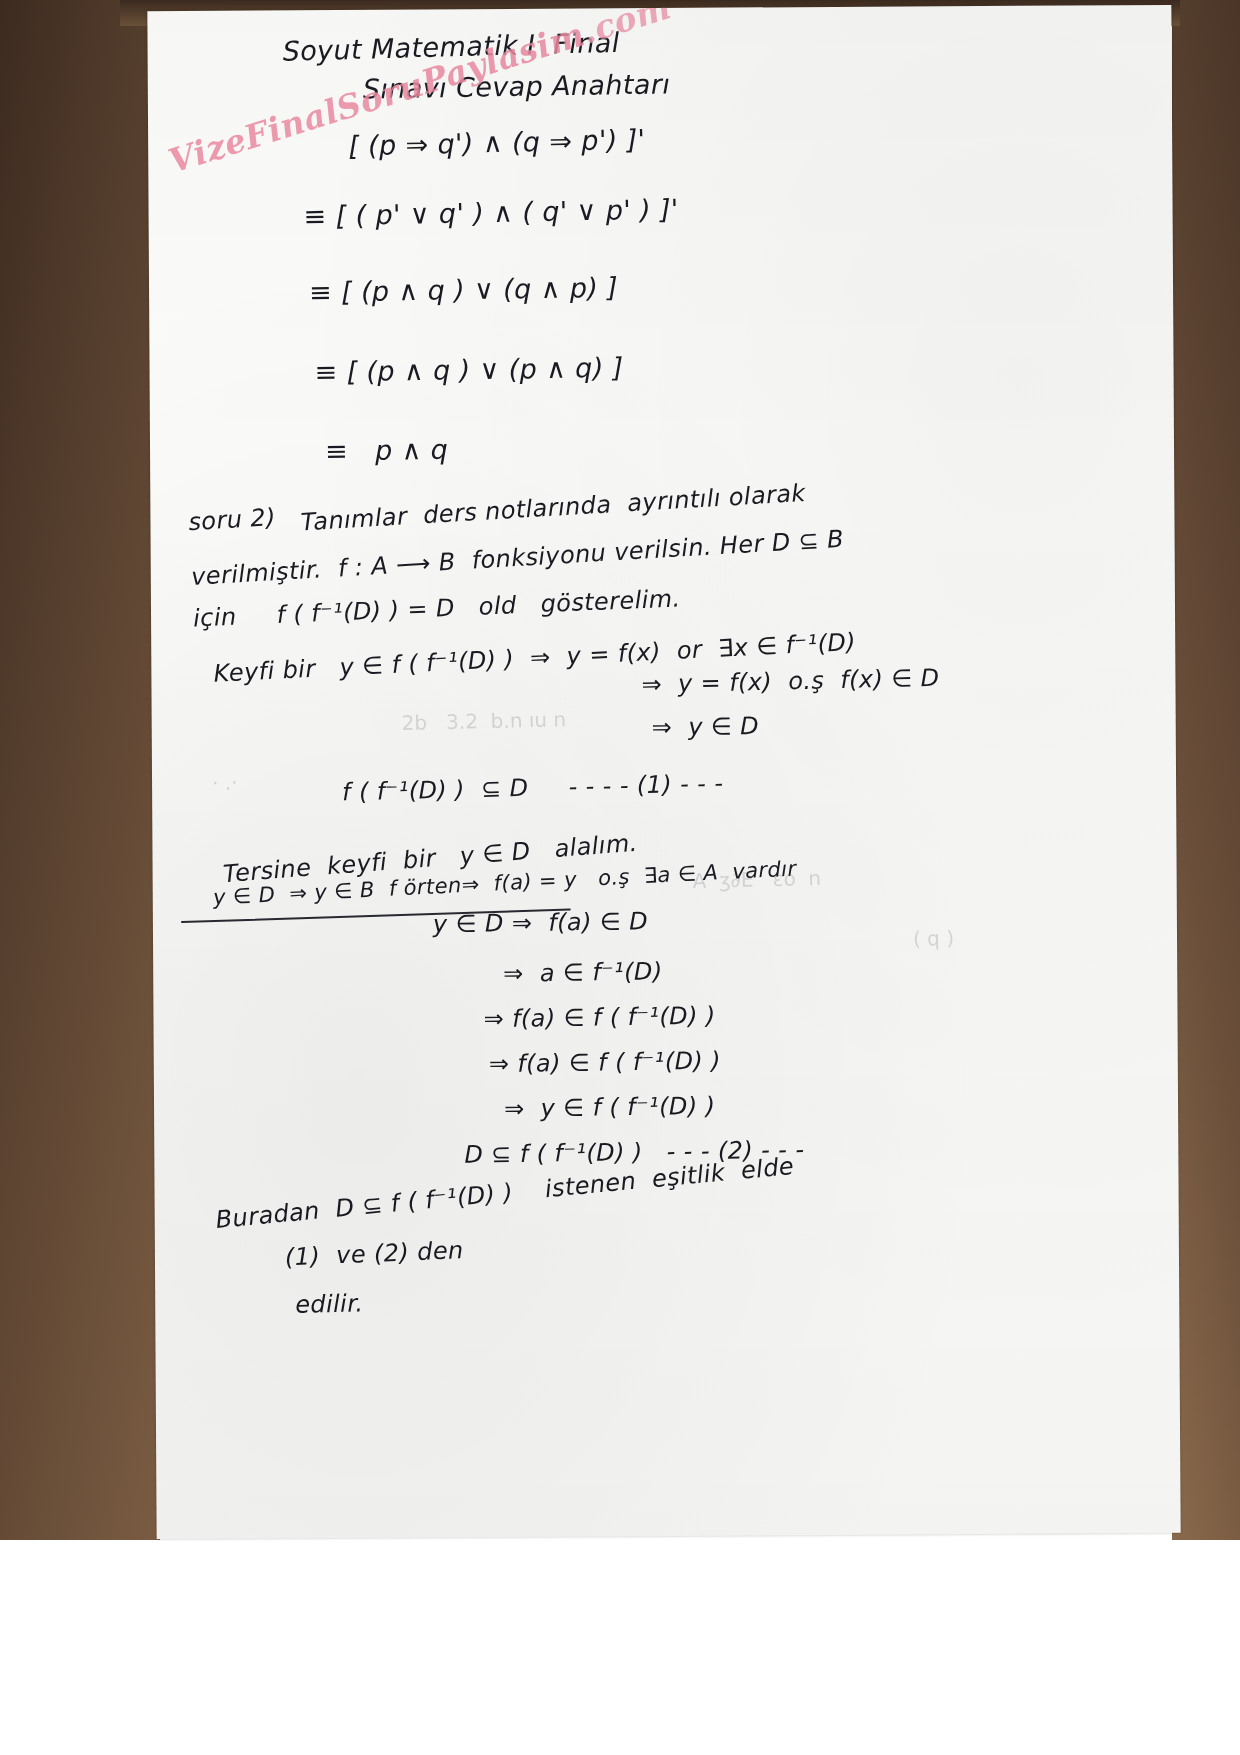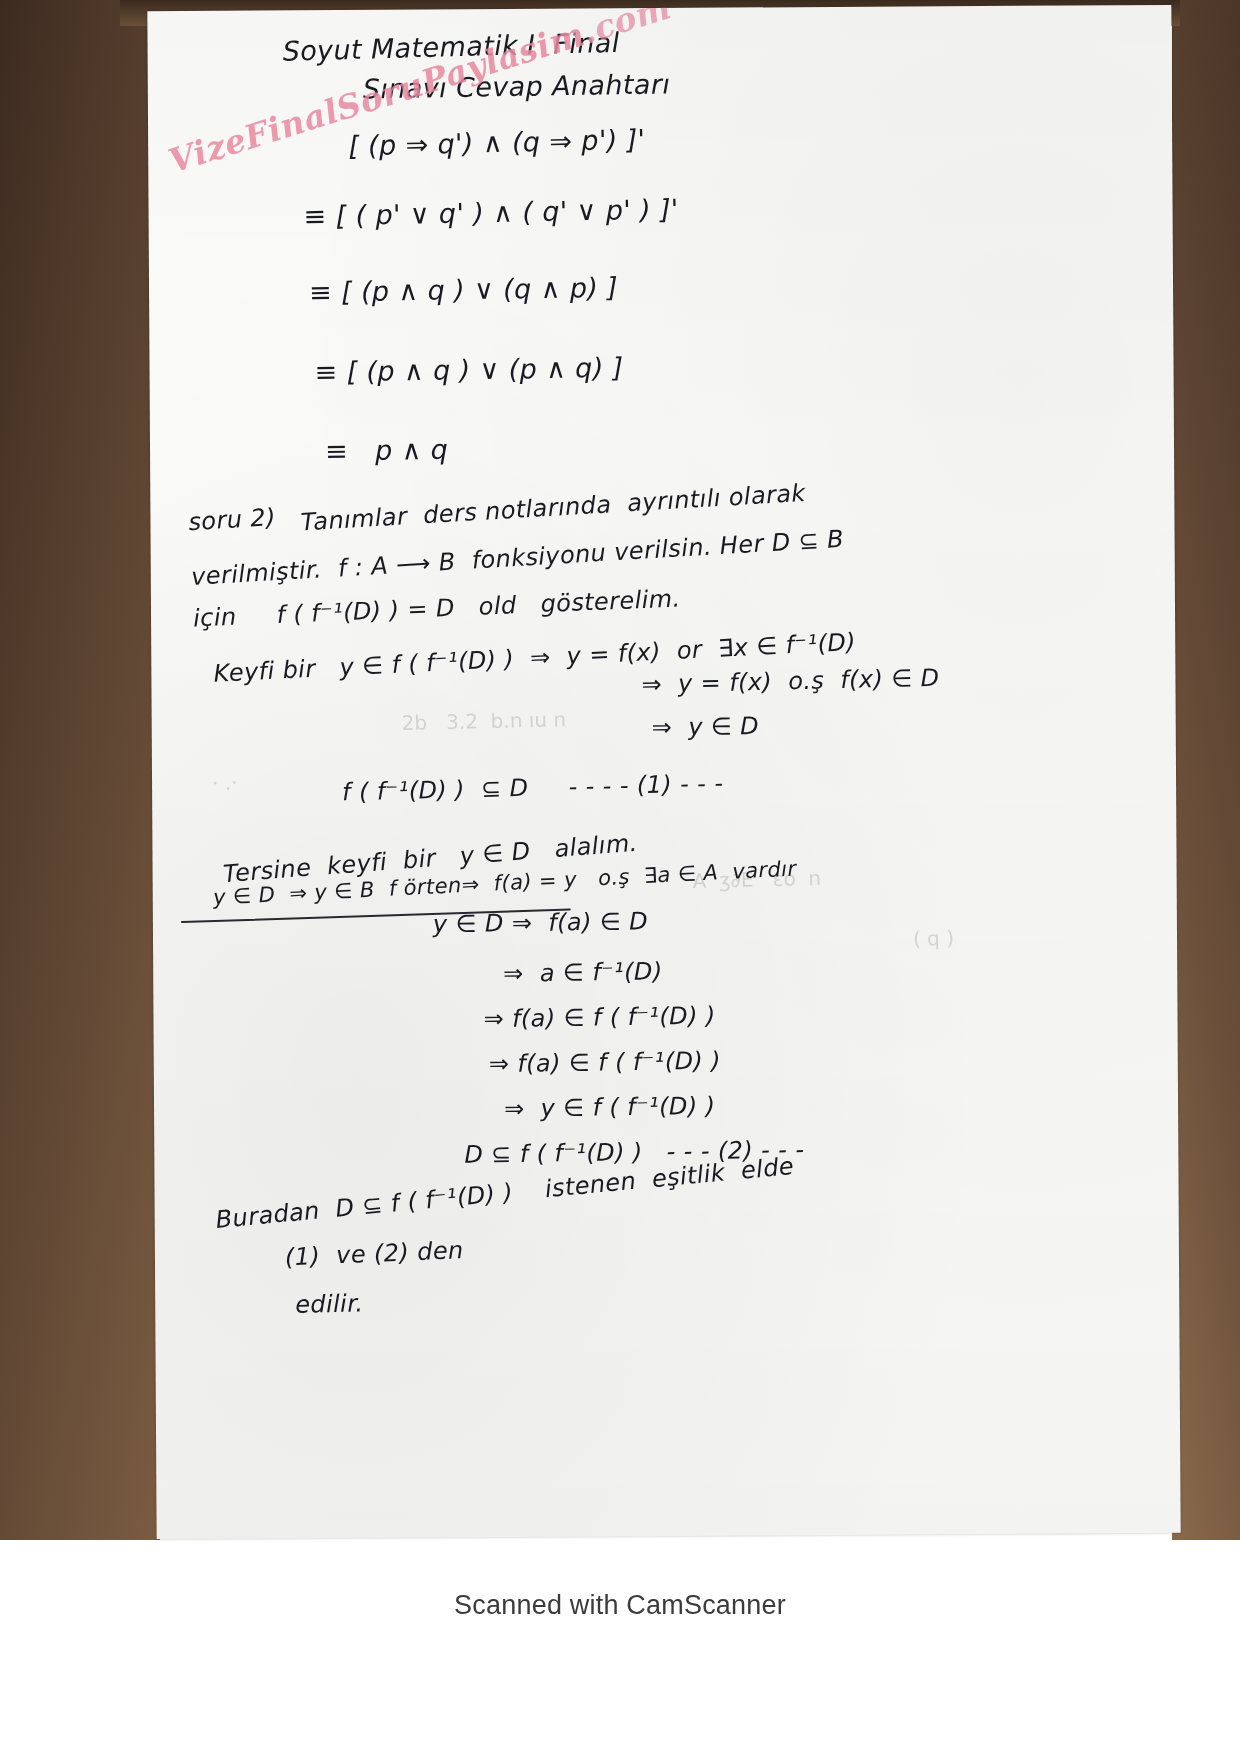--- a/index.html
+++ b/index.html
@@ -166,17 +166,14 @@
     <div class="hw i med" style="left:60px; top:1170px; transform:rotate(-5deg);">Buradan  D ⊆ f ( f⁻¹(D) )    istenen  eşitlik  elde</div>
     <div class="hw i med" style="left:130px; top:1230px; transform:rotate(-2deg);">(1)  ve (2) den</div>
     <div class="hw i med" style="left:140px; top:1280px; transform:rotate(-1deg);">edilir.</div>
 
     <div class="stroke" style="left:28px; top:905px; width:390px; transform:rotate(-1.5deg); height:2px; background:#2a2a33;"></div>
 
     <div class="watermark"><span>VizeFinalSoruPaylasim</span><span class="dotcom">.com</span></div>
 
   </div>
 
-  <div class="footer">
-    <span>Scanned with CamScanner</span>
-  </div>
 
 </div>
 
 </body></html>

